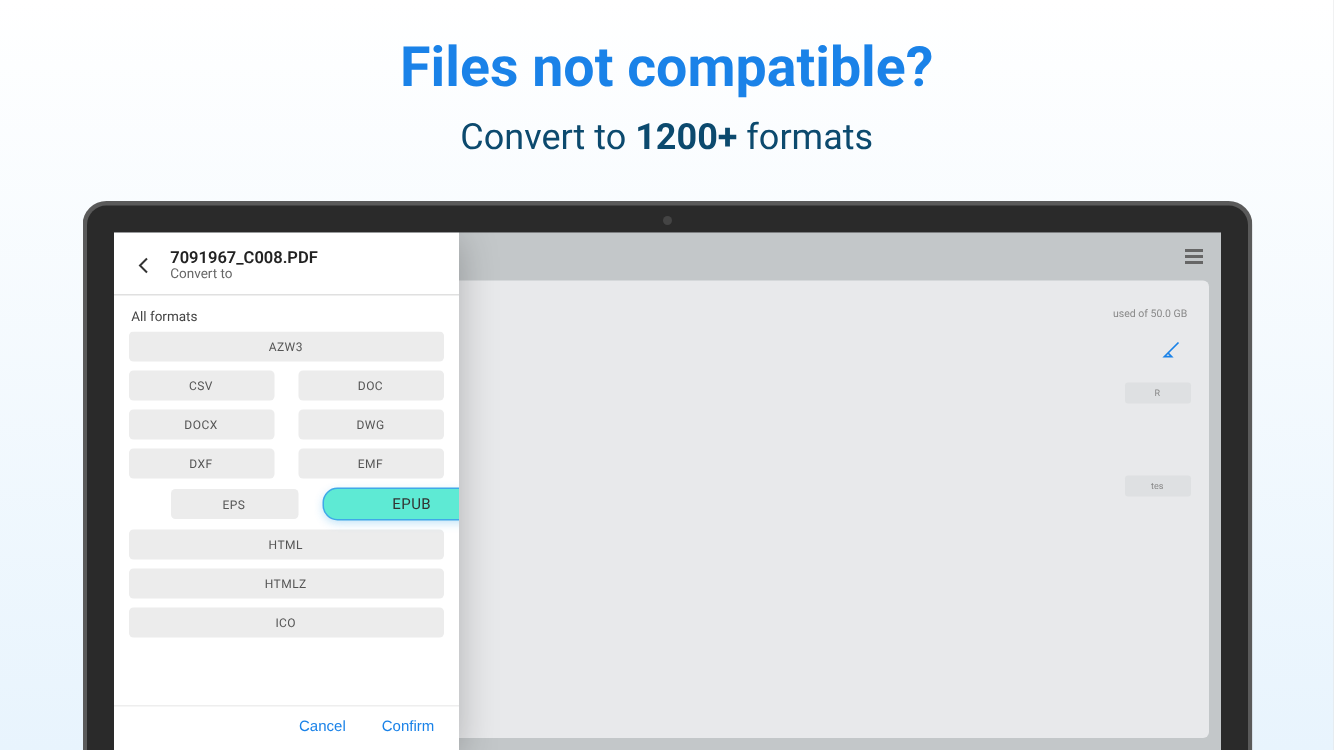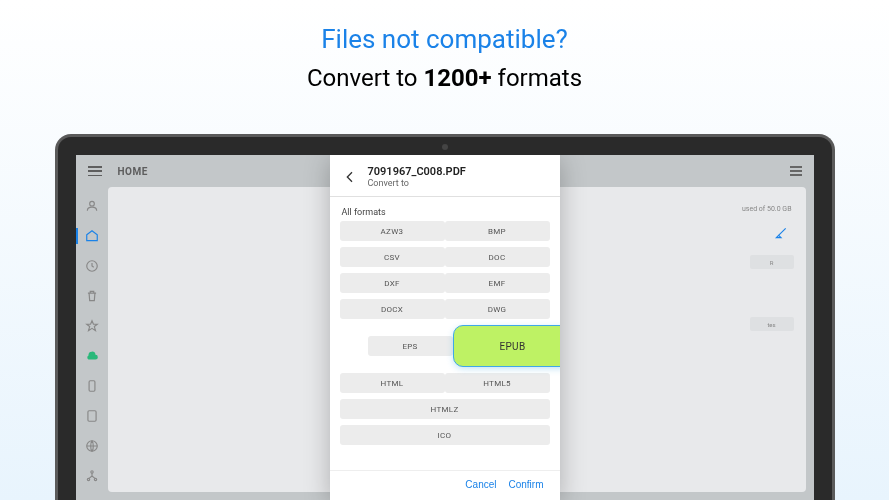--- a/index.html
+++ b/index.html
@@ -13,26 +13,26 @@
       background: linear-gradient(180deg, #ffffff 0%, #e8f4fd 100%);
       font-family: -apple-system, BlinkMacSystemFont, "Segoe UI", Roboto, Arial, sans-serif;
       overflow: hidden;
     }
     .headline {
       text-align: center;
       padding-top: 24px;
     }
     .headline-title {
       color: #1a82e8;
-      font-size: 26px;
-      font-weight: 400;
+      font-size: 37px;
+      font-weight: 700;
     }
     .headline-subtitle {
       margin-top: 10px;
-      color: #000000;
+      color: #0c4a6e;
       font-size: 24px;
       font-weight: 400;
     }
     .headline-subtitle strong {
       font-weight: 700;
     }
     .laptop {
       position: absolute;
       bottom: 0;
       left: 50%;
@@ -184,21 +184,21 @@
       align-items: center;
       justify-content: center;
     }
     .pill.p1 { top: 68px; }
     .pill.p2 { top: 130px; }
     .modal-backdrop {
       position: absolute;
       inset: 0;
       display: flex;
       align-items: flex-start;
-      justify-content: center;
+      justify-content: flex-start;
     }
     .modal {
       width: 230px;
       background: #fff;
       margin-top: 0;
       box-shadow: 0 4px 24px rgba(0,0,0,0.25);
       height: 345px;
       display: flex;
       flex-direction: column;
     }
@@ -236,59 +236,59 @@
       font-size: 9px;
       color: #444;
     }
     .format-grid {
       flex: 1;
       padding: 0 10px;
       overflow: hidden;
     }
     .format-row {
       display: flex;
-      gap: 0;
+      gap: 16px;
       margin-bottom: 6px;
     }
     .format-chip {
       flex: 1;
       height: 20px;
       background: #ececec;
       border-radius: 3px;
       display: flex;
       align-items: center;
       justify-content: center;
       font-size: 8px;
       color: #555;
       letter-spacing: 0.3px;
     }
     .format-chip.selected {
-      background: #bef264;
+      background: #5eead4;
       border: 1.5px solid #3fa8e8;
       border-radius: 10px;
-      height: 42px;
+      height: 22px;
       width: 120px;
       flex: none;
       color: #333;
       font-size: 10px;
       box-shadow: 0 2px 6px rgba(63,168,232,0.3);
       position: relative;
       z-index: 10;
     }
     .format-row.selected-row {
       align-items: center;
       margin-left: 28px;
     }
     .format-row.selected-row .format-chip:first-child {
       flex: 0 0 85px;
     }
     .modal-footer {
       display: flex;
       justify-content: flex-end;
-      gap: 12px;
+      gap: 24px;
       padding: 8px 16px 10px 16px;
       border-top: 1px solid #eee;
     }
     .modal-footer-btn {
       font-size: 10px;
       color: #1a82e8;
       font-weight: 500;
       background: none;
       border: none;
       cursor: pointer;
@@ -412,41 +412,39 @@
             <div class="modal-title-group">
               <div class="modal-title">7091967_C008.PDF</div>
               <div class="modal-subtitle">Convert to</div>
             </div>
           </div>
           <div class="modal-divider"></div>
           <div class="all-formats">All formats</div>
           <div class="format-grid" id="format-grid">
               <div class="format-row">
                 <div class="format-chip">AZW3</div>
-                <div class="format-chip">BMP</div>
               </div>
               <div class="format-row">
                 <div class="format-chip">CSV</div>
                 <div class="format-chip">DOC</div>
               </div>
               <div class="format-row">
+                <div class="format-chip">DOCX</div>
+                <div class="format-chip">DWG</div>
+              </div>
+              <div class="format-row">
                 <div class="format-chip">DXF</div>
                 <div class="format-chip">EMF</div>
-              </div>
-              <div class="format-row">
-                <div class="format-chip">DOCX</div>
-                <div class="format-chip">DWG</div>
               </div>
               <div class="format-row selected-row">
                 <div class="format-chip">EPS</div>
                 <div class="format-chip selected">EPUB</div>
               </div>
               <div class="format-row">
                 <div class="format-chip">HTML</div>
-                <div class="format-chip">HTML5</div>
               </div>
               <div class="format-row">
                 <div class="format-chip">HTMLZ</div>
               </div>
               <div class="format-row">
                 <div class="format-chip">ICO</div>
               </div>
             </div>
           <div class="modal-footer">
             <button class="modal-footer-btn">Cancel</button>

